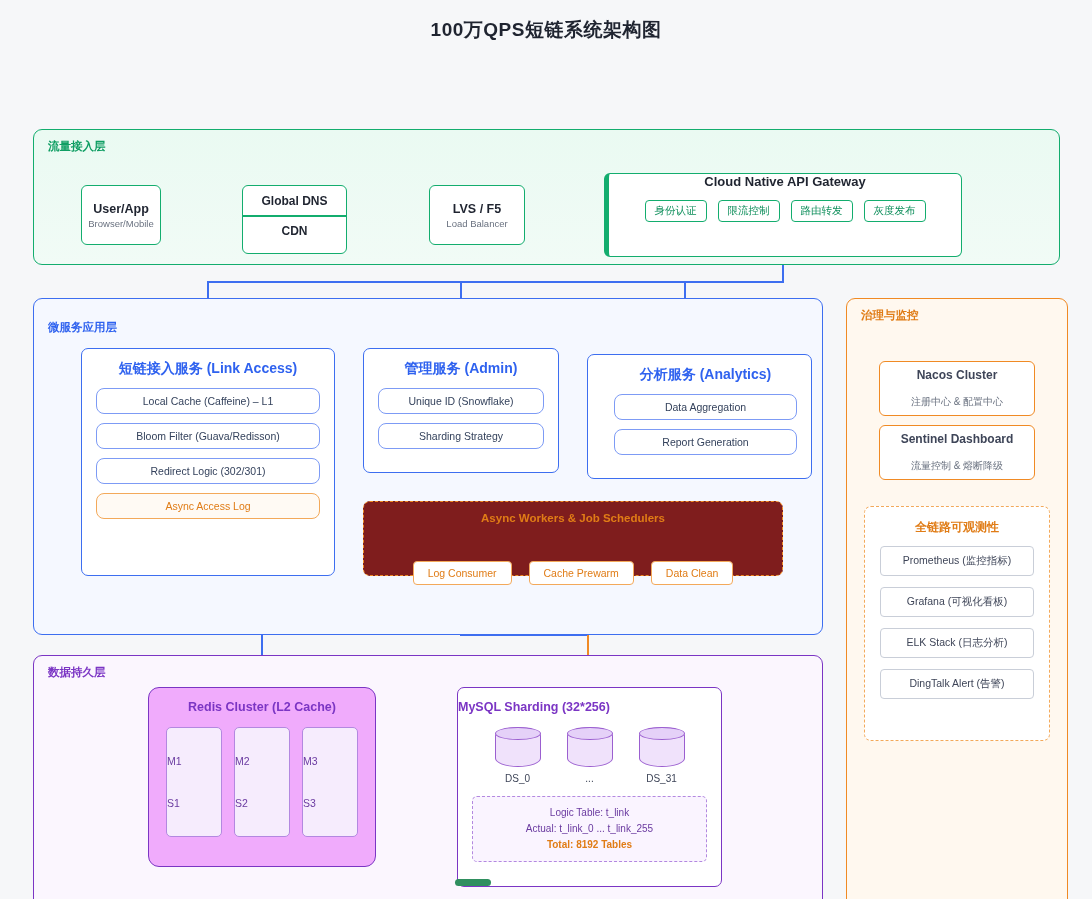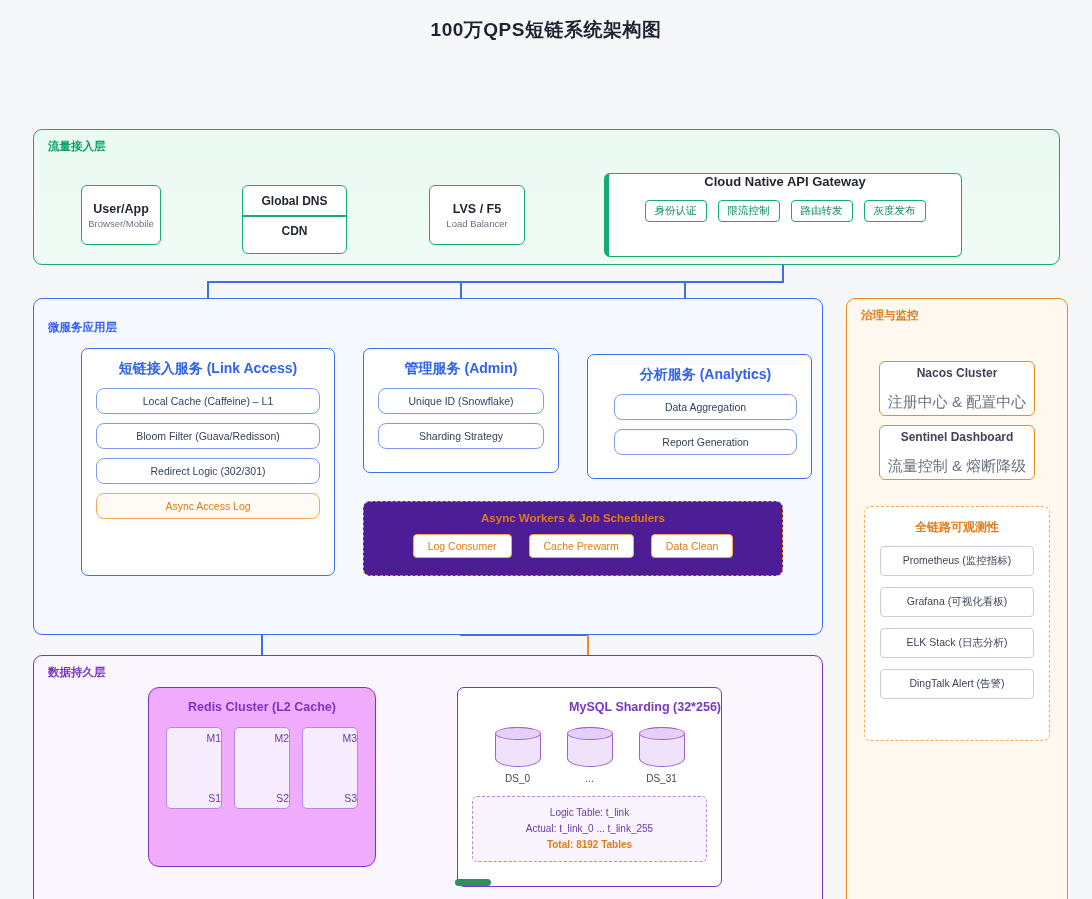--- a/index.html
+++ b/index.html
@@ -109,47 +109,47 @@
     text-align:center;padding:6px 0;background:#fff;
   }
   .item.orange{border-color:#f3a95a;color:#e07c16;background:#fffaf4;}
 
   #svc-link{left:81px;top:305px;width:254px;height:228px;}
   #svc-admin{left:363px;top:305px;width:196px;height:125px;}
   #svc-ana{left:587px;top:311px;width:225px;height:125px;padding-left:12px;}
 
   #async-box{
     position:absolute;left:363px;top:458px;width:420px;height:75px;
-    border:1.5px dashed #f08a24;border-radius:7px;background:#4c1d95;box-sizing:border-box;
+    border:1.5px dashed #f08a24;border-radius:7px;background:#7f1d1d;box-sizing:border-box;
   }
   #async-box .a-title{text-align:center;font-size:11.5px;font-weight:bold;color:#e07c16;margin-top:10px;}
   #async-box .a-row{display:flex;justify-content:center;gap:17px;margin-top:10px;}
   #async-box .a-chip{
     border:1px solid #f3a95a;border-radius:4px;color:#e07c16;background:#fff;
-    font-size:10.5px;padding:5px 14px;
+    font-size:10.5px;padding:5px 14px;margin-top:27px;
   }
 
   
   #redis-box{
     position:absolute;left:148px;top:644px;width:228px;height:180px;
     border:1.5px solid #7b35c4;border-radius:11px;background:#f0abfc;box-sizing:border-box;
   }
   #redis-box .d-title{text-align:center;font-size:12.5px;font-weight:bold;color:#7b35c4;margin-top:12px;}
   #redis-box .nodes{display:flex;justify-content:center;gap:12px;margin-top:13px;}
   .rnode{
-    width:56px;height:82px;border:1px solid #b388e0;border-radius:5px;background:#f6ecfd;
-    display:flex;flex-direction:column;justify-content:space-between;align-items:flex-end;
-    padding:4px 0;font-size:10.5px;color:#6a3aa0;box-sizing:border-box;
+    width:56px;height:110px;border:1px solid #b388e0;border-radius:5px;background:#f6ecfd;
+    display:flex;flex-direction:column;justify-content:space-between;align-items:flex-start;
+    padding:27px 0;font-size:10.5px;color:#6a3aa0;box-sizing:border-box;
   }
 
   #mysql-box{
     position:absolute;left:457px;top:644px;width:265px;height:200px;
     border:1.5px solid #7b35c4;border-radius:7px;background:#fff;box-sizing:border-box;
   }
-  #mysql-box .d-title{text-align:right;font-size:12.5px;font-weight:bold;color:#7b35c4;margin-top:12px;}
+  #mysql-box .d-title{text-align:left;font-size:12.5px;font-weight:bold;color:#7b35c4;margin-top:12px;}
   #mysql-box .cyls{display:flex;justify-content:center;gap:26px;margin-top:13px;}
   .cylwrap{width:46px;text-align:center;}
   .cyl{
     width:46px;height:40px;background:#f0e2fb;border:1px solid #9b5fd0;border-radius:50%/22% 22% 22% 22%;
     position:relative;box-sizing:border-box;
   }
   .cyl:before{
     content:"";position:absolute;left:-1px;top:-1px;width:46px;height:13px;
     border:1px solid #9b5fd0;border-radius:50%;background:#e5d1f8;box-sizing:border-box;
   }
@@ -161,21 +161,21 @@
   #mysql-box .tbl div{font-size:10px;color:#6a3aa0;line-height:16px;}
   #mysql-box .tbl div.bold{color:#e07c16;font-weight:bold;}
 
   
   .gov-card{
     position:absolute;box-sizing:border-box;background:#fff;
     border:1.5px solid #f08a24;border-radius:6px;
     display:flex;flex-direction:column;align-items:center;justify-content:center;
   }
   .gov-card .g-t{font-size:12px;font-weight:bold;color:#3e4558;}
-  .gov-card .g-s{font-size:15px;color:#6a7280;margin-top:13px;}
+  .gov-card .g-s{font-size:10px;color:#6a7280;margin-top:13px;}
   #gov-nacos{left:879px;top:318px;width:156px;height:55px;}
   #gov-sentinel{left:879px;top:382px;width:156px;height:55px;}
   #gov-obs{
     position:absolute;left:864px;top:463px;width:186px;height:235px;
     border:1px dashed #f3a95a;border-radius:7px;background:#fff;box-sizing:border-box;
   }
   #gov-obs .o-title{text-align:center;font-size:12px;font-weight:bold;color:#e07c16;margin-top:12px;margin-bottom:10px;}
   .o-item{
     margin:0 15px 11px 15px;border:1px solid #c9ced8;border-radius:4px;background:#fff;
     text-align:center;font-size:10.5px;color:#3e4558;padding:7px 0;

